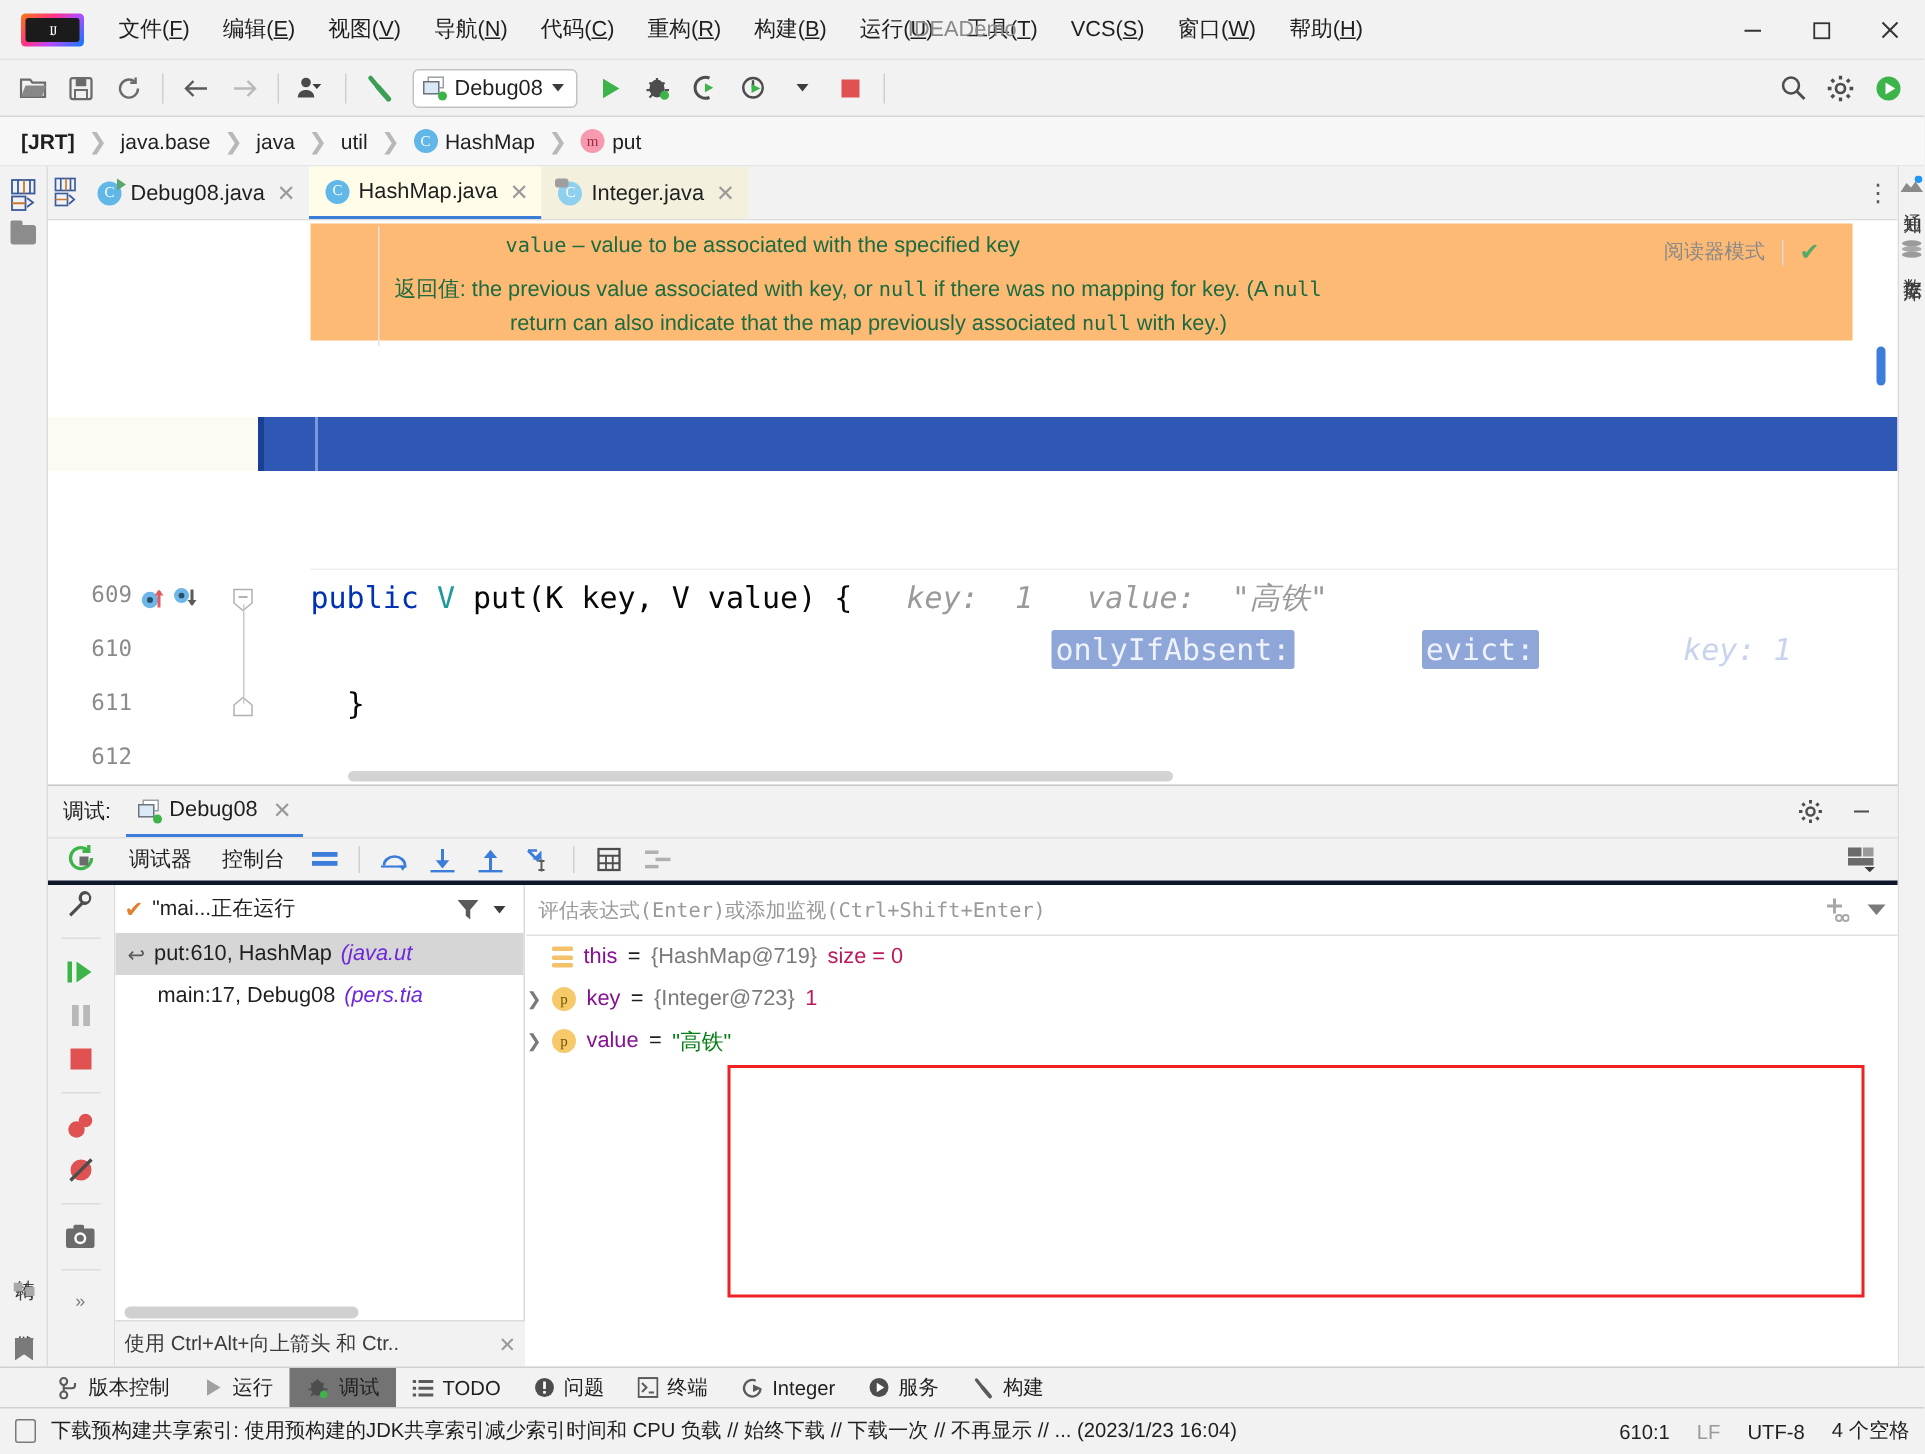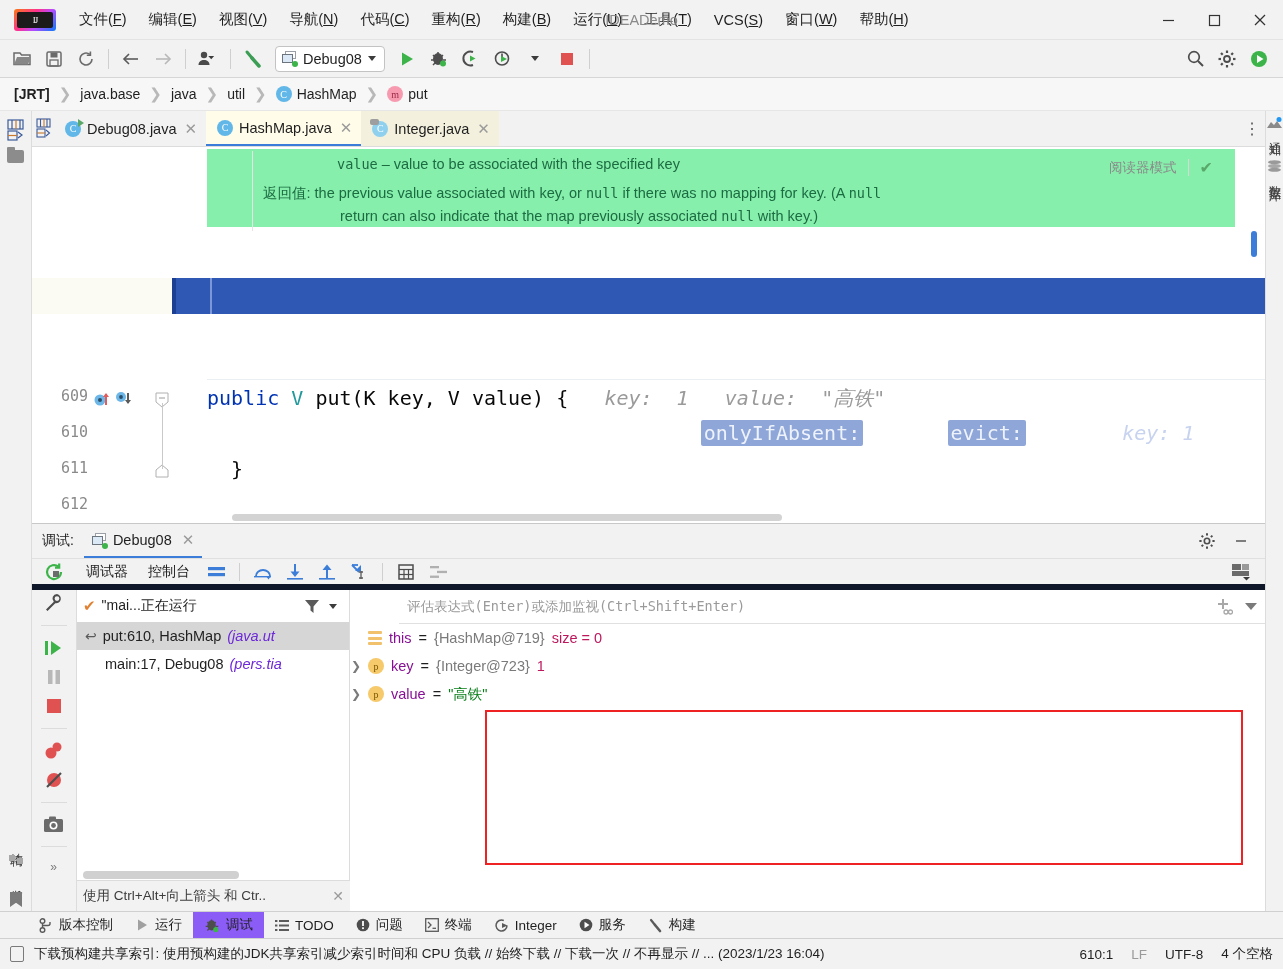--- a/index.html
+++ b/index.html
@@ -116,21 +116,21 @@
   
   .editor{
     position:absolute; left:32px; top:147px; width:1233px; height:376px; background:#fff; overflow:hidden;
   }
   .ed-gutter{ position:absolute; left:0; top:0; width:140px; height:376px; background:#fff; }
   .ed-gutter .hl{ position:absolute; left:0; width:140px; height:36px; background:#fcfbf3;}
   .lineno{ position:absolute; width:56px; text-align:right; color:#8a8a8a;
      font-family:"DejaVu Sans Mono", monospace; font-size:15px; }
   .fold{ position:absolute; left:123px; width:16px; height:16px; }
   .doc-popup{
-    position:absolute; left:175px; top:0; right:30px; background:#86efac;
+    position:absolute; left:175px; top:0; right:30px; background:#fdba74;
   }
   .doc-text{
     color:#1c6b41; font-family:"Liberation Sans", sans-serif; font-size:14.5px; line-height:1.55;
   }
   .doc-mono{ font-family:"DejaVu Sans Mono", monospace; font-size:13.5px; }
   .reader-mode{
     position:absolute; right:52px; top:158px; display:flex; align-items:center; gap:11px;
     color:#8a8a8a; font-size:13.5px;
   }
   .rm-sep{ width:1px; height:17px; background:#d8d8d8;}
@@ -156,42 +156,42 @@
   
   .debugpanel{ position:absolute; left:32px; top:523px; width:1233px; height:388px; background:#f2f2f2;
     border-top:1px solid #c8c8c8;}
   .dp-header{ position:absolute; left:0; top:0; width:1233px; height:34px; display:flex; align-items:center;
     padding-left:10px; gap:10px; }
   .dp-title{ font-size:14px; color:#1f1f1f; }
   .dp-tab{ display:flex; align-items:center; gap:6px; height:33px; padding:0 8px;
     border-bottom:2px solid #3b7dd8; font-size:14.5px;}
   .dp-hdr-right{ margin-left:auto; display:flex; align-items:center; gap:2px; padding-right:8px;}
   .dp-toolbar{ position:absolute; left:0; top:34px; width:1233px; height:32px;
-    border-top:1px solid #e0e0e0; border-bottom:6px solid #0f172a;
+    border-top:1px solid #e0e0e0; border-bottom:3px solid #0f172a;
     display:flex; align-items:center; }
   .dp-tb-sep{ width:1px; height:18px; background:#cfcfcf; margin:0 7px;}
   .dp-text-btn{ font-size:14px; color:#1f1f1f; padding:0 10px;}
   .dp-leftcol{ position:absolute; left:0; top:34px; width:44px; bottom:0; }
   .dp-lc-inner{ position:absolute; left:0; top:4px; width:43px; display:flex; flex-direction:column;
     align-items:center; gap:11px; }
   .dp-lc-sep{ width:26px; height:1px; background:#dcdcdc; margin:2px 0;}
   .dp-body{ position:absolute; left:44px; top:66px; right:0; bottom:0; background:#fff;
     border-left:1px solid #dcdcdc; }
   .frames{ position:absolute; left:0; top:0; width:273px; bottom:0; border-right:1px solid #dcdcdc; background:#fff;}
   .frames-head{ height:32px; display:flex; align-items:center; gap:6px; padding:0 6px; font-size:14px;}
   .frame-row{ height:28px; display:flex; align-items:center; gap:6px; padding-left:8px; font-size:14.5px; white-space:nowrap;}
   .frame-row.sel{ background:#d6d6d6; }
   .frame-pkg{ color:#6d28d9; font-style:italic;}
   .frames-hscroll{ position:absolute; left:6px; bottom:32px; width:156px; height:8px; background:#d0d0d0; border-radius:4px;}
   .frames-tip{ position:absolute; left:0; bottom:0; width:273px; height:31px; background:#f2f2f2;
     border-top:1px solid #dcdcdc; display:flex; align-items:center; padding:0 6px; gap:6px;
     font-size:13.5px; color:#3c3c3c; white-space:nowrap; overflow:hidden;}
   .vars{ position:absolute; left:274px; top:0; right:0; bottom:0; background:#fff;}
   .eval-bar{ height:34px; border-bottom:1px solid #e0e0e0; display:flex; align-items:center;
-    padding:0 8px;margin-left:48px; }
+    padding:0 8px; }
   .eval-ph{ color:#9a9a9a; font-family:"DejaVu Sans Mono", monospace; font-size:13.5px;}
   .eval-right{ margin-left:auto; display:flex; align-items:center; gap:12px;}
   .var-row{ height:28px; display:flex; align-items:center; gap:7px; font-size:14.5px;}
   .v-chevron{ color:#7a7a7a; font-size:12px; width:10px; display:inline-block;}
   .v-name{ color:#871094; }
   .v-eq{ color:#1f1f1f; }
   .v-ref{ color:#7a7a7a; }
   .v-str{ color:#067d17; }
   .v-num{ color:#be185d; }
   .pic{ width:16px;height:16px;border-radius:50%;background:#f6c96b;color:#7a5600;font-size:10px;
@@ -200,21 +200,21 @@
   .thisic i{ display:block; height:3px; background:#f2c16b; border-radius:1px;}
   .redbox{ position:absolute; left:485px; top:710px; width:758px; height:155px;
      border:2px solid #ee2222; background:#fff; }
 
   
   .bottombar{
     position:absolute; left:0; bottom:31px; width:1283px; height:27px;
     background:#f2f2f2; border-top:1px solid #d0d0d0; display:flex; align-items:center;
   }
   .bb-item{ display:flex; align-items:center; gap:6px; height:27px; padding:0 11px; font-size:13.5px; color:#1f1f1f;}
-  .bb-item.active{ background:#8b5cf6; }
+  .bb-item.active{ background:#737373; }
   .bb-left-ic{ width:28px; height:27px; display:flex; align-items:center; justify-content:center;}
 
   
   .statusbar{
     position:absolute; left:0; bottom:0; width:1283px; height:31px;
     background:#f2f2f2; border-top:1px solid #d0d0d0; display:flex; align-items:center;
     padding:0 10px; gap:10px; font-size:13.5px; color:#1f1f1f;
   }
   .sb-msg{ white-space:nowrap; overflow:hidden; text-overflow:ellipsis; }
   .sb-right{ margin-left:auto; display:flex; align-items:center; gap:18px; white-space:nowrap;}

